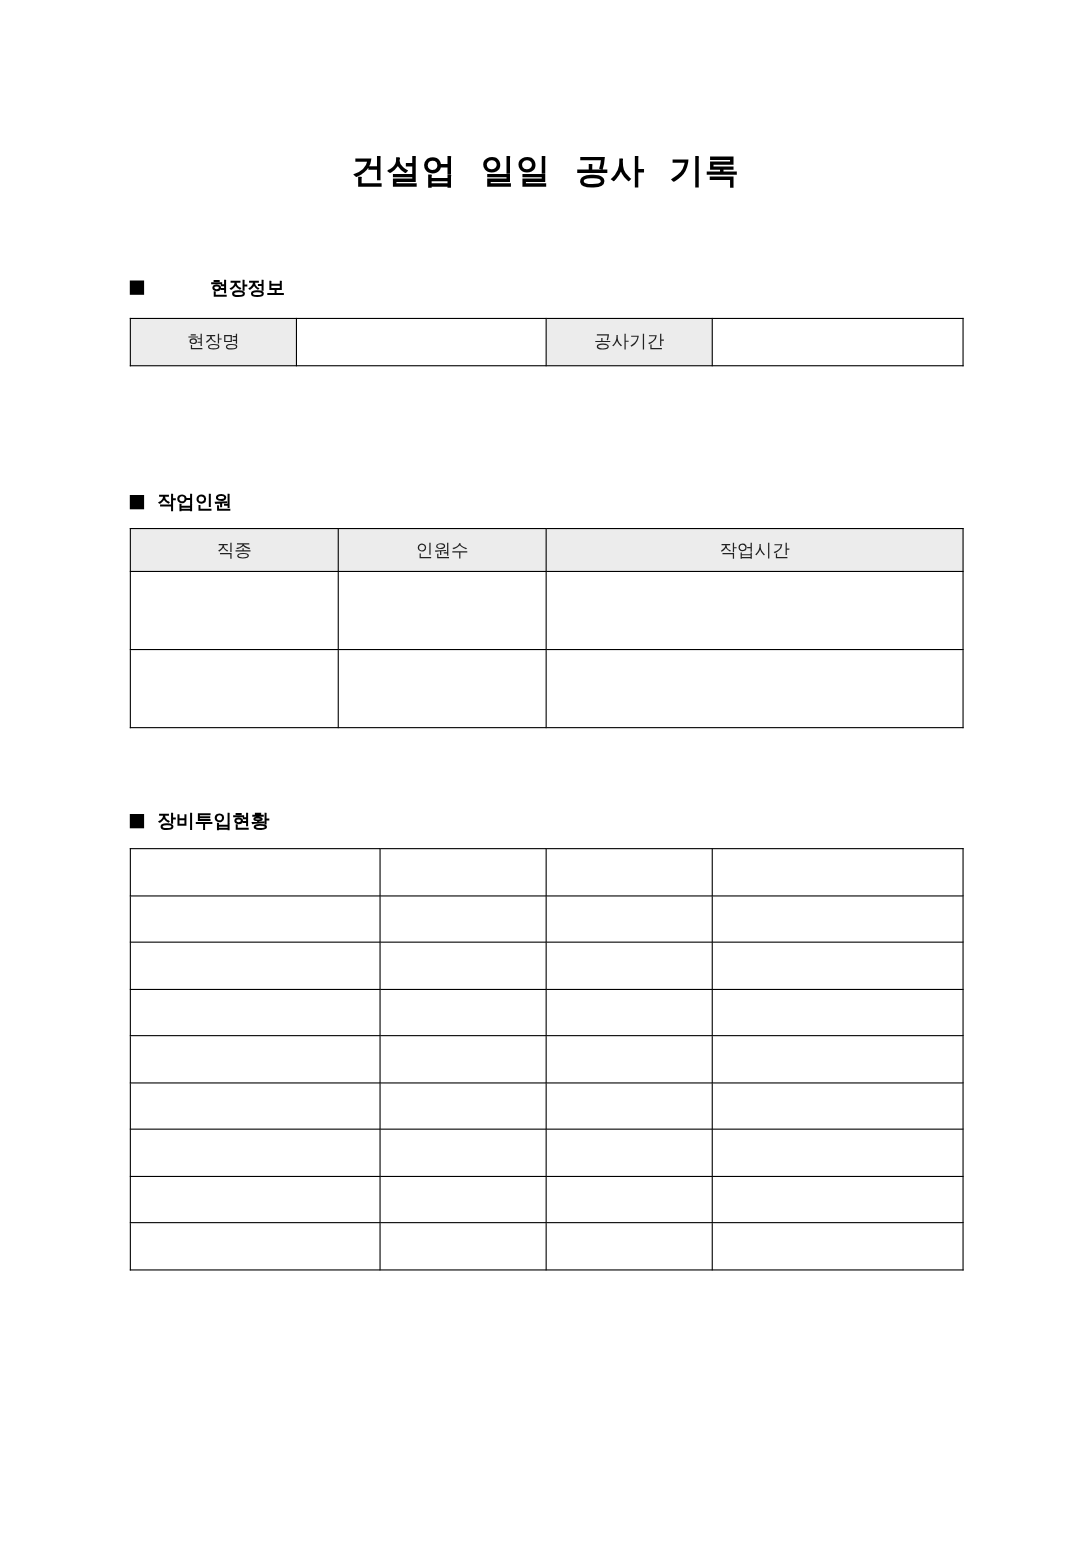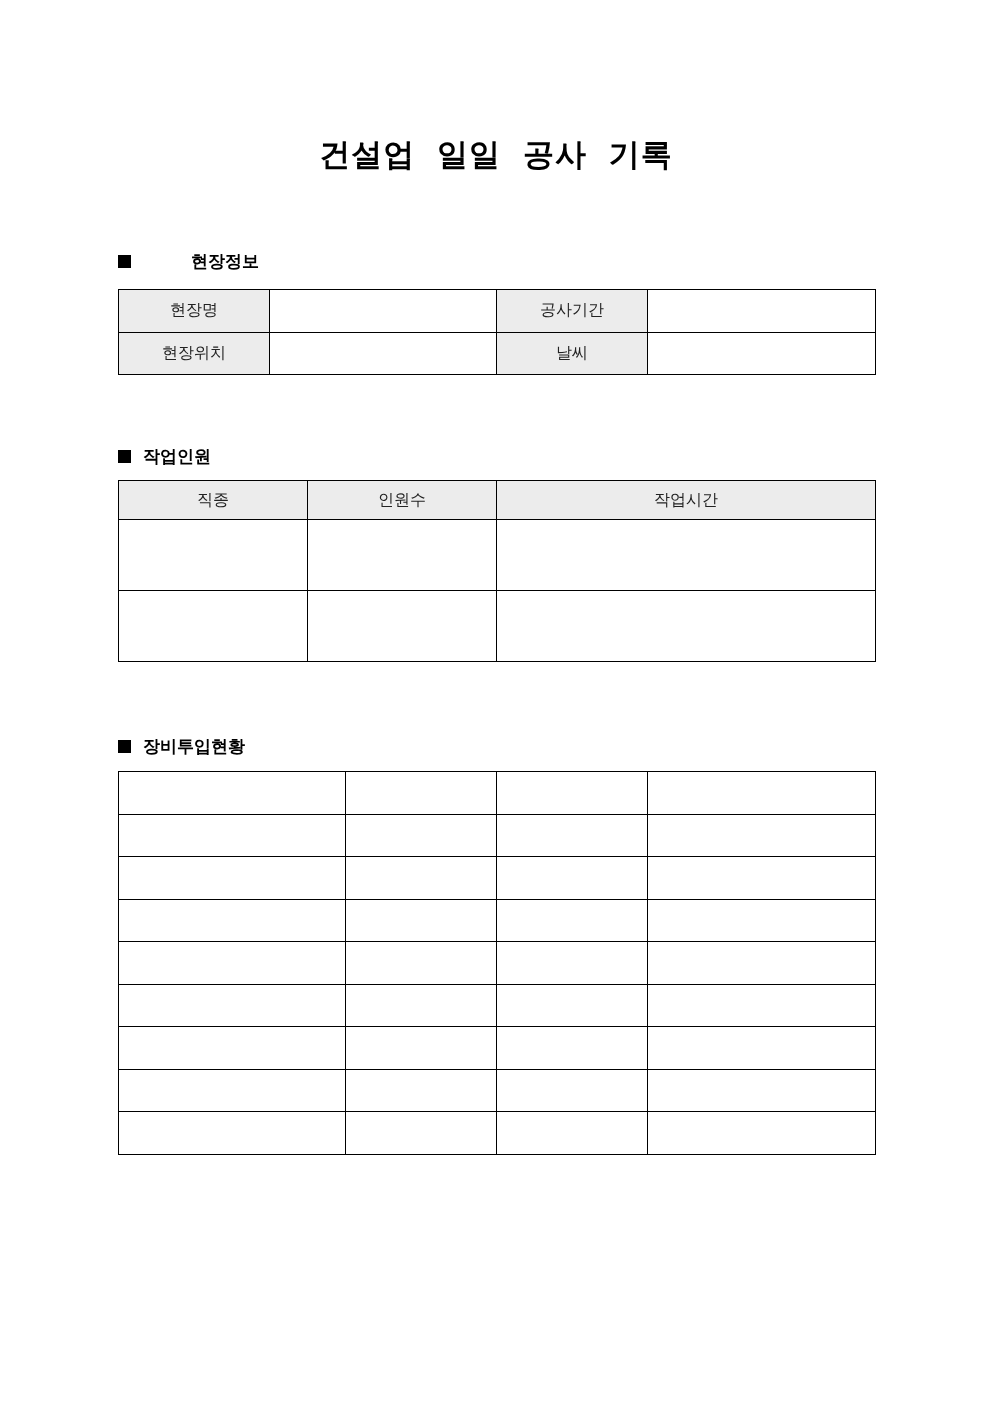--- a/index.html
+++ b/index.html
@@ -56,26 +56,20 @@
       <col style="width:151px">
       <col style="width:227px">
       <col style="width:151px">
       <col style="width:228px">
     </colgroup>
   <tbody>
       <tr>
     <td class="label">현장명</td>
     <td><input value="" style=""></td>
     <td class="label">공사기간</td>
-    <td><input value="" style=""></td>
-  </tr>
-  <tr>
-    <td class="label">현장위치</td>
-    <td><input value="" style=""></td>
-    <td class="label">날씨</td>
     <td><input value="" style=""></td>
   </tr>
 </tbody>
   </table>
 
 <div class="section-heading" style="top:445px;justify-content:center;">
   <span class="square"></span>
   <span>작업인원</span>
 </div>
 <table class="form t2">

